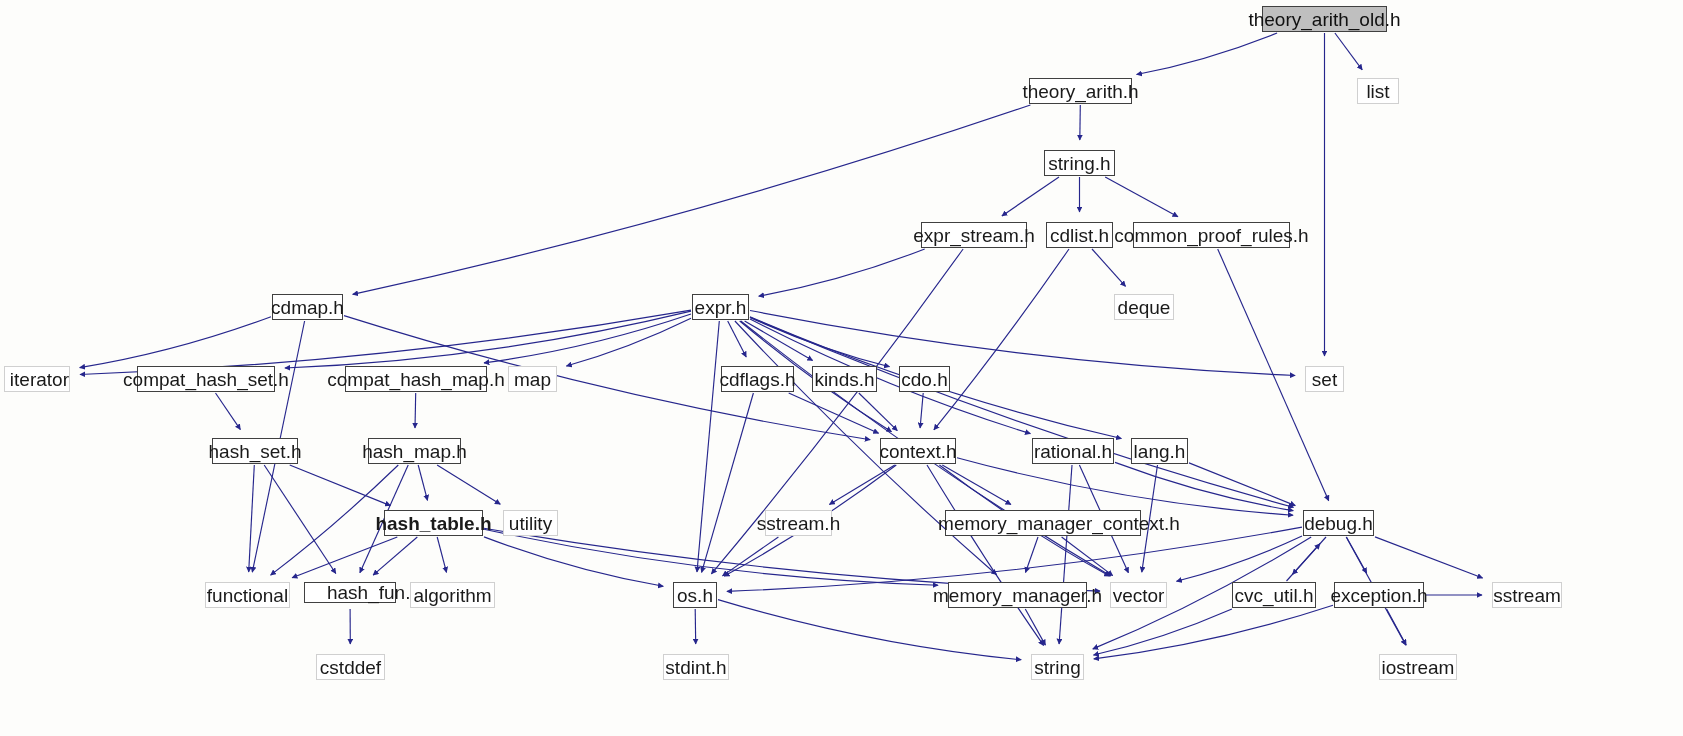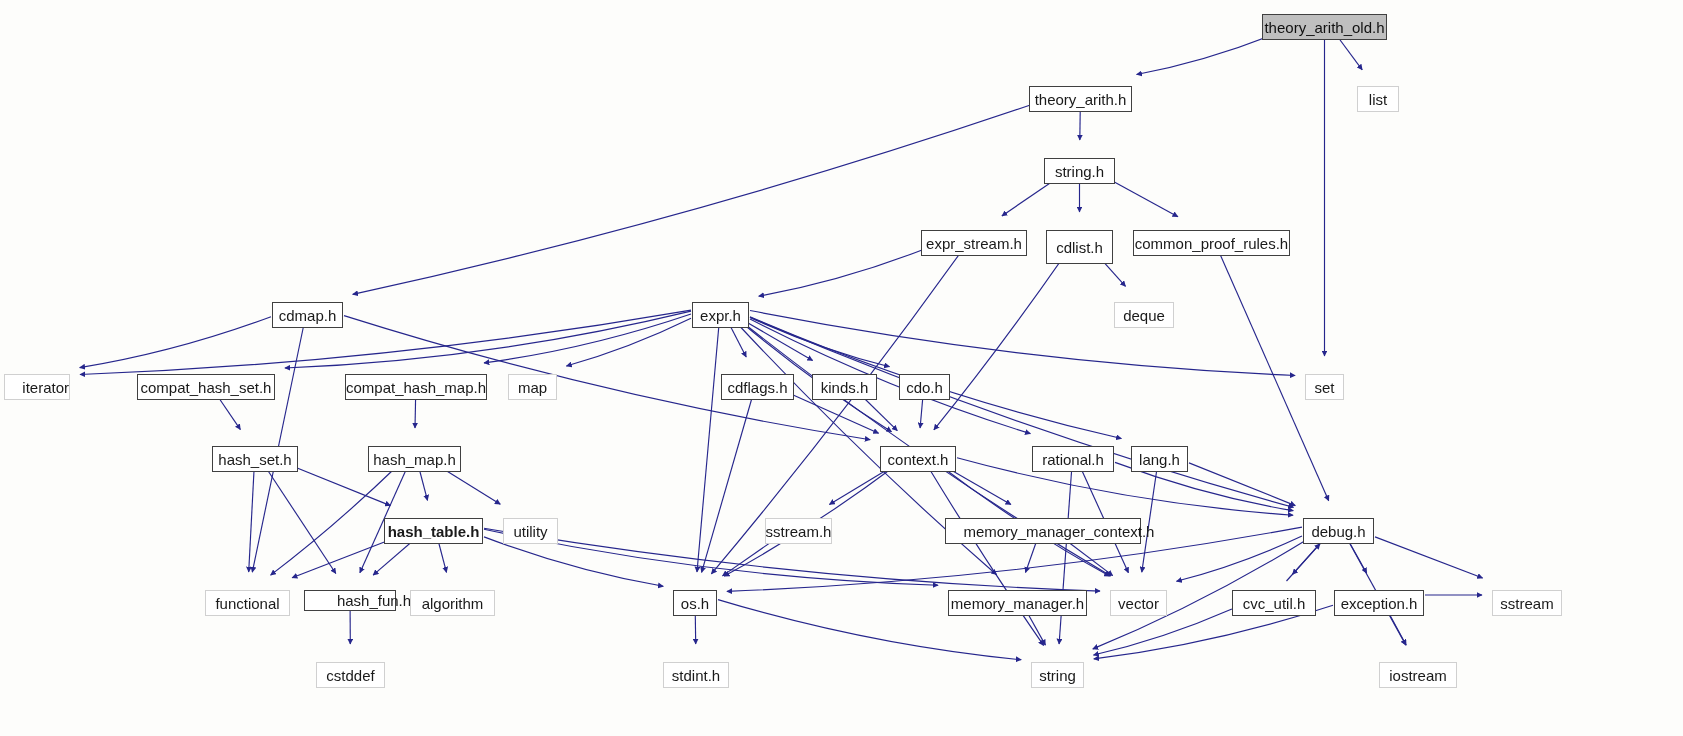--- a/index.html
+++ b/index.html
@@ -8,25 +8,24 @@
     background:#fdfdfb;
     font-family:"Liberation Sans","DejaVu Sans",sans-serif;
     overflow:hidden;
   }
   #graph-root{position:relative;width:1683px;height:736px;}
   svg#edges{position:absolute;left:0;top:0;width:1683px;height:736px;}
   .node{
     position:absolute;
     box-sizing:border-box;
     display:flex;align-items:center;justify-content:center;
-    font-size:15px;
+    font-size:19px;
     line-height:1;
     white-space:nowrap;
     background:#ffffff;
-    margin-top:8px;
   }
   .node.project{ border:1px solid #404040; color:#1a1a1a; }
   .node.system{ border:1px solid #d0d0d0; color:#1a1a1a; }
   .node.root{ border:1px solid #404040; background:#bfbfbf; color:#101010; }
   .node-label{pointer-events:none;}
 </style>
 </head>
 <body>
 
 <div id="graph-root">
@@ -128,21 +127,21 @@
       </div>
       <div class="node project" style="left: 1029px; top: 78px; width: 103px; height: 26px;">
         <span class="node-label">theory_arith.h</span>
       </div>
       <div class="node project" style="left: 1044px; top: 150px; width: 71px; height: 26px;">
         <span class="node-label">string.h</span>
       </div>
       <div class="node project" style="left: 921px; top: 222px; width: 106px; height: 26px;">
         <span class="node-label">expr_stream.h</span>
       </div>
-      <div class="node project" style="left: 1046px; top: 222px; width: 67px; height: 34px;">
+      <div class="node project" style="left: 1046px; top: 222px; width: 67px; height: 26px;">
         <span class="node-label">cdlist.h</span>
       </div>
       <div class="node project" style="left: 1133px; top: 222px; width: 157px; height: 26px;">
         <span class="node-label">common_proof_rules.h</span>
       </div>
       <div class="node system" style="left: 1114px; top: 294px; width: 60px; height: 26px;">
         <span class="node-label">deque</span>
       </div>
       <div class="node project" style="left: 272px; top: 294px; width: 71px; height: 26px;">
         <span class="node-label">cdmap.h</span>

